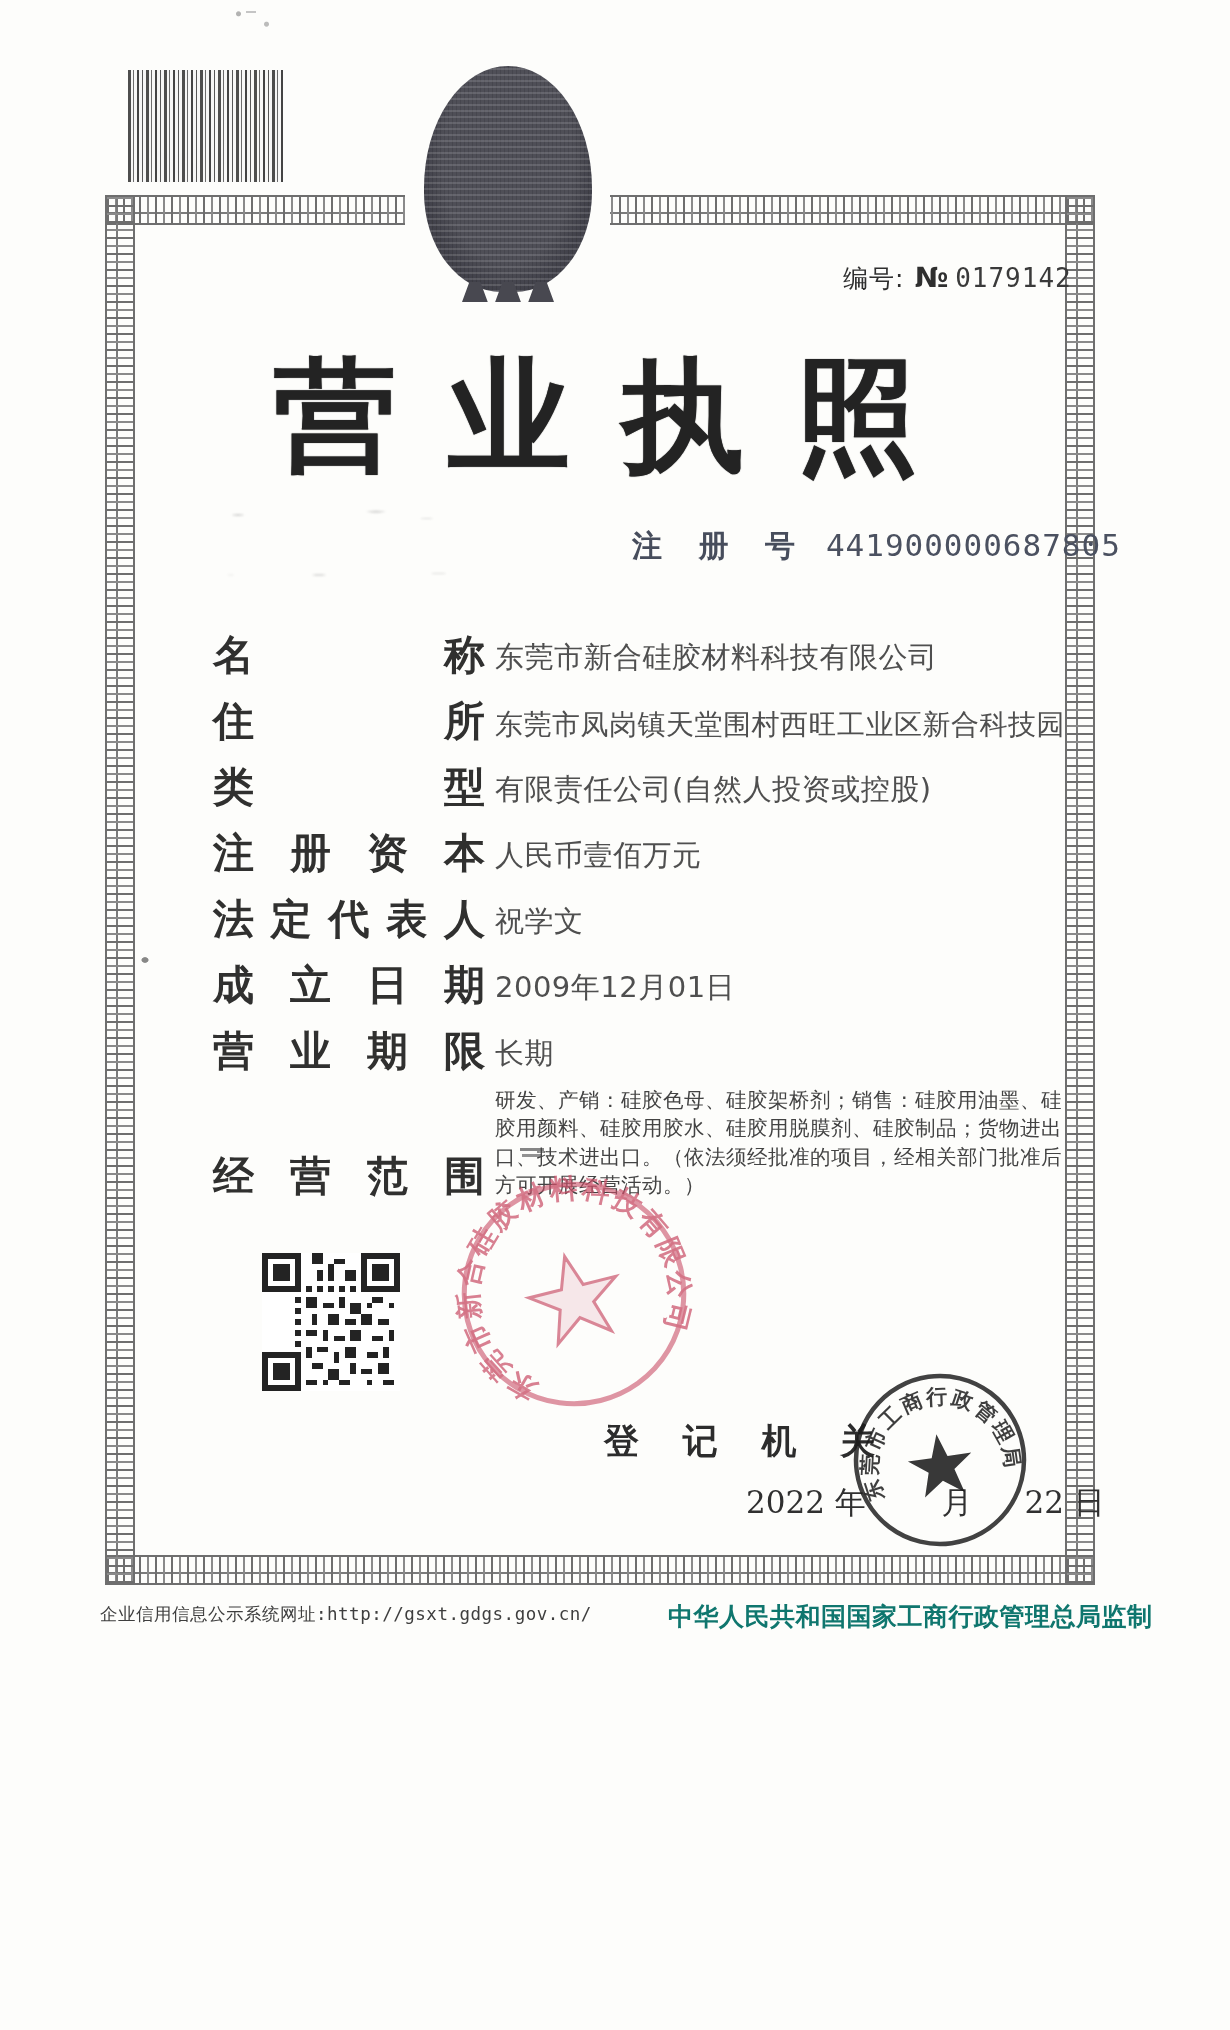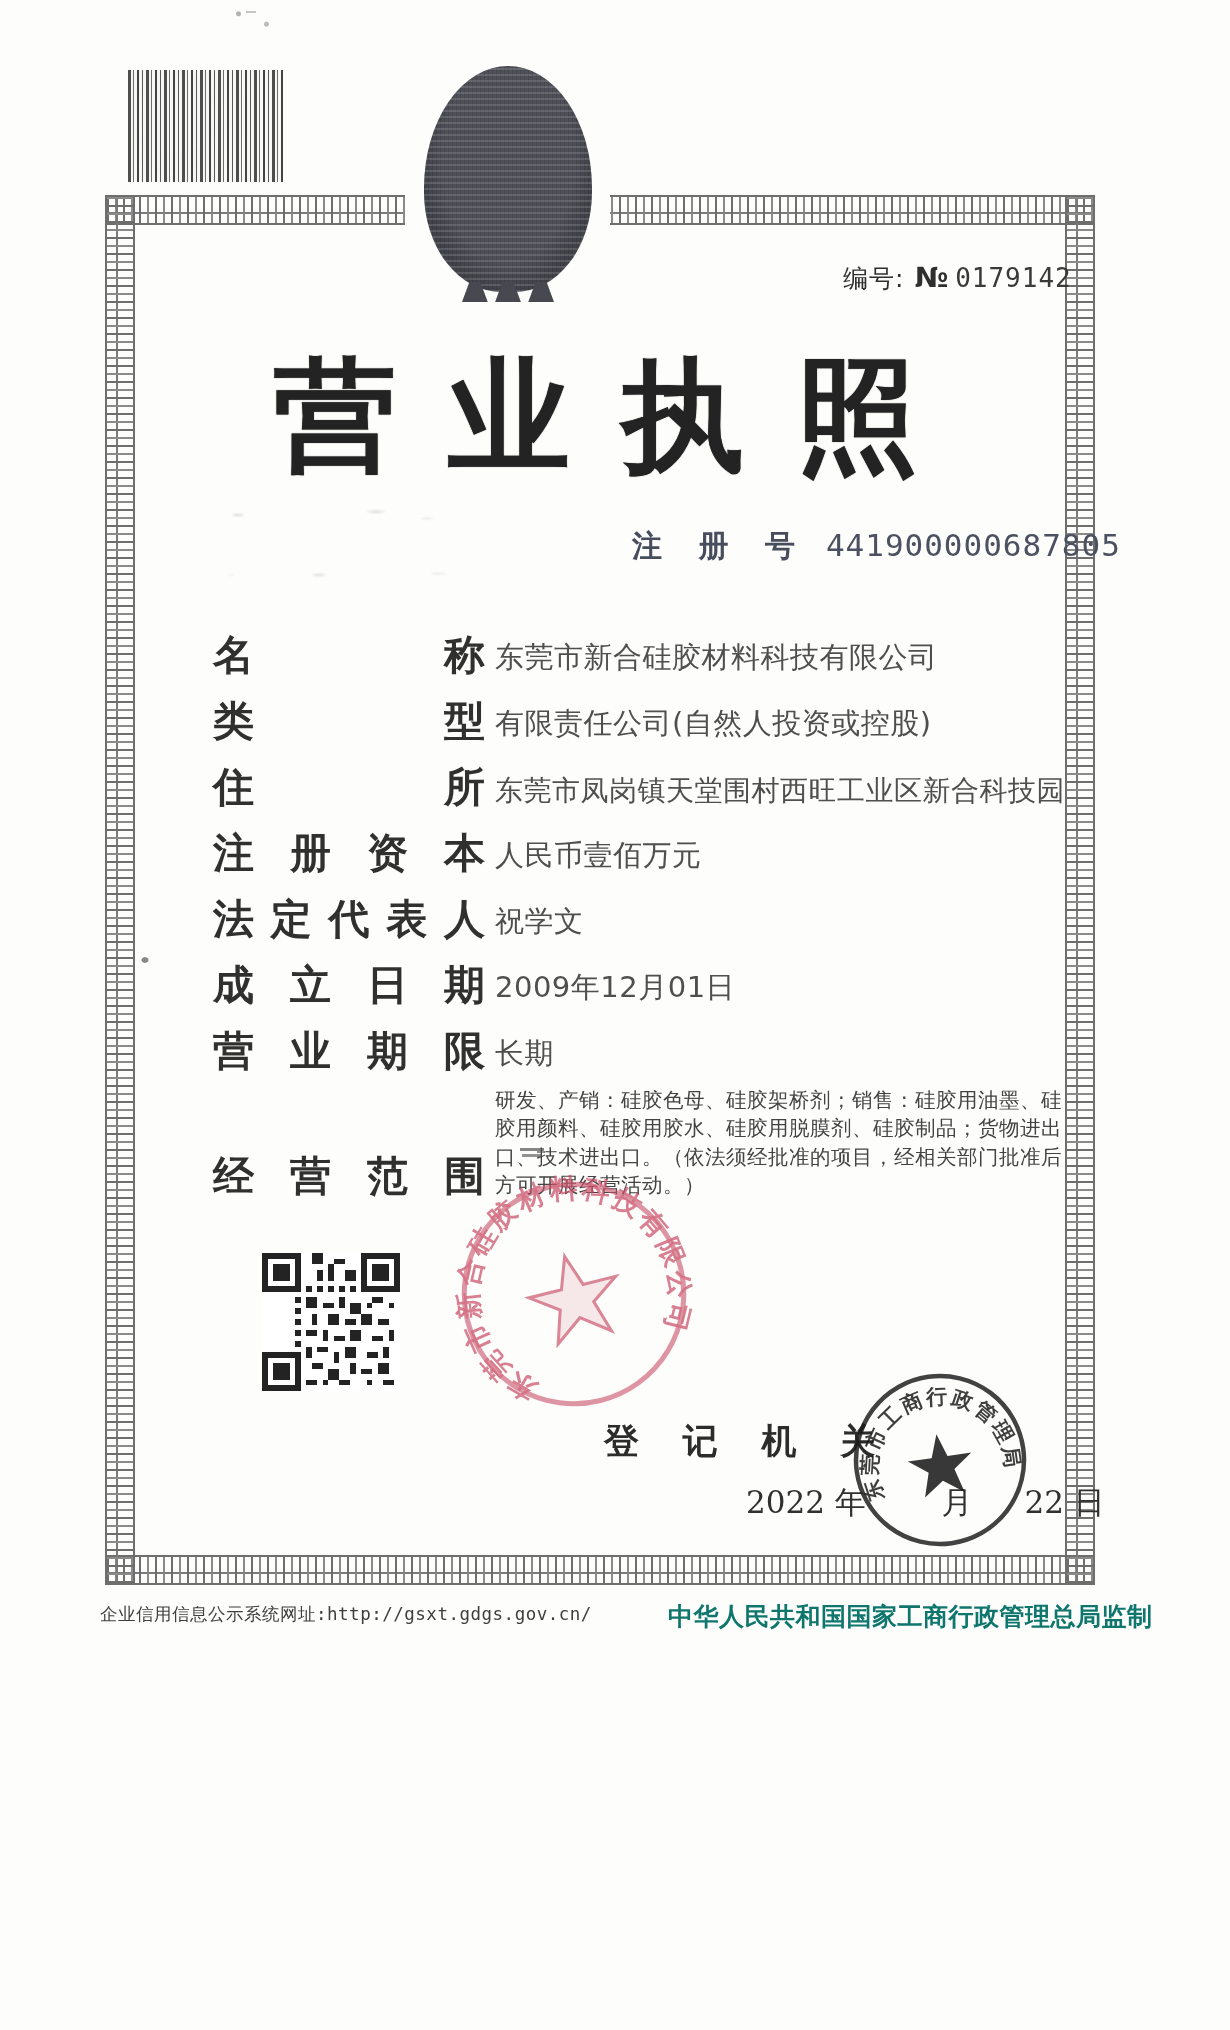--- a/index.html
+++ b/index.html
@@ -185,26 +185,26 @@
 <div class="abs regno">
   <span class="lbl">注 册 号</span><span class="digits">441900000687805</span>
 </div>
 
 <div class="abs rows">
   <div class="row">
     <div class="row-label">名称</div>
     <div class="row-value">东莞市新合硅胶材料科技有限公司</div>
   </div>
   <div class="row">
+    <div class="row-label">住所</div>
+    <div class="row-value small">东莞市凤岗镇天堂围村西旺工业区新合科技园</div>
+  </div>
+  <div class="row">
     <div class="row-label">类型</div>
     <div class="row-value">有限责任公司(自然人投资或控股)</div>
-  </div>
-  <div class="row">
-    <div class="row-label">住所</div>
-    <div class="row-value small">东莞市凤岗镇天堂围村西旺工业区新合科技园</div>
   </div>
   <div class="row">
     <div class="row-label">注册资本</div>
     <div class="row-value">人民币壹佰万元</div>
   </div>
   <div class="row">
     <div class="row-label">法定代表人</div>
     <div class="row-value">祝学文</div>
   </div>
   <div class="row">

